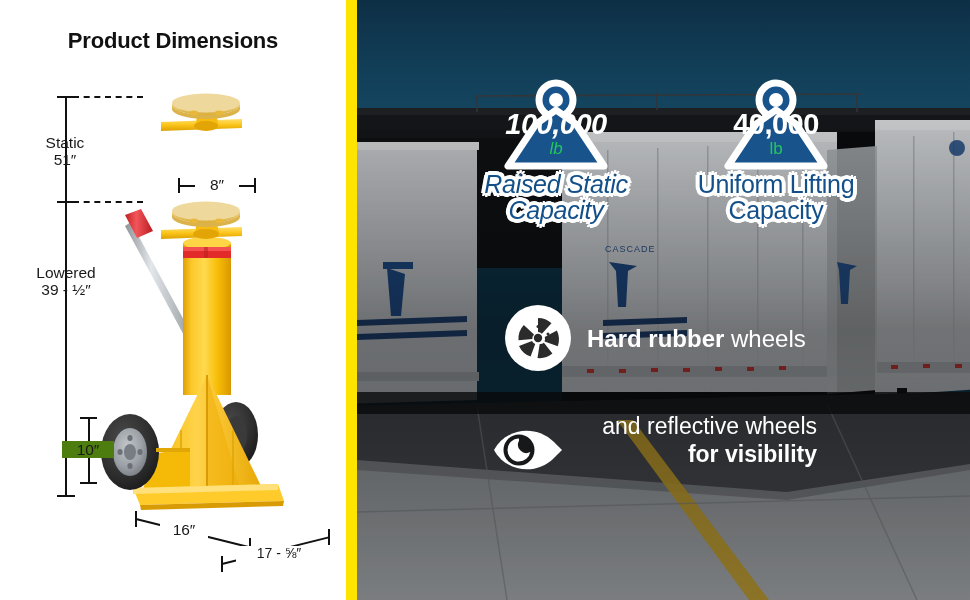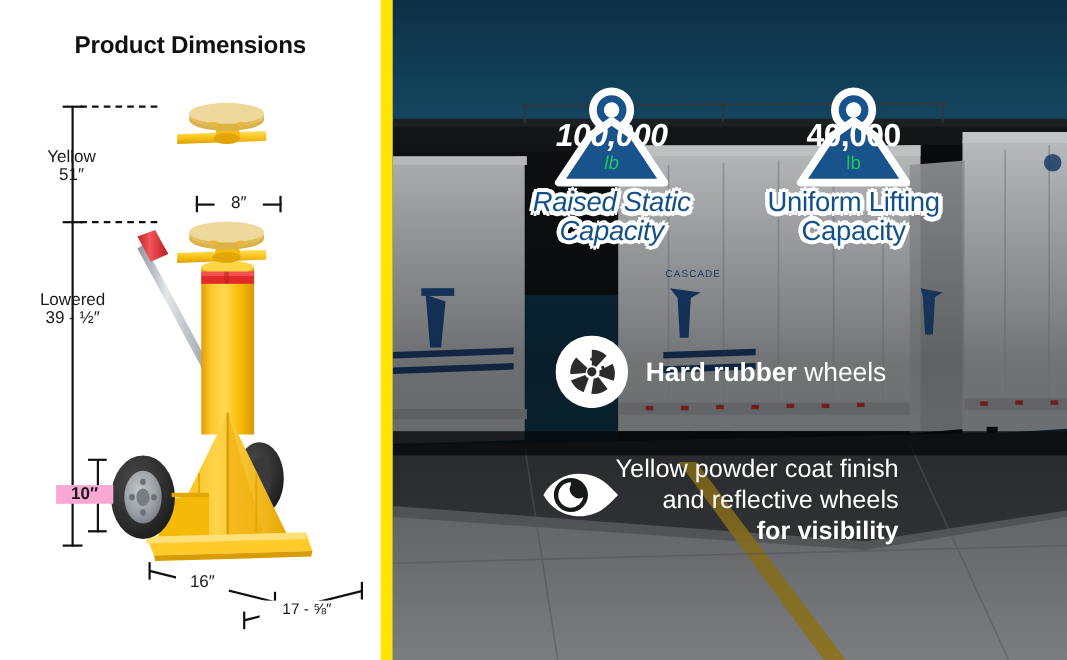--- a/index.html
+++ b/index.html
@@ -216,40 +216,40 @@
 
     <div class="vline" style="left:65px;top:97px;height:400px;"></div>
     <div class="tick-h" style="left:57px;top:96px;width:18px;"></div>
     <div class="tick-h" style="left:57px;top:201px;width:18px;"></div>
     <div class="tick-h" style="left:57px;top:495px;width:18px;"></div>
 
     <div class="dashed" style="left:73px;top:96px;width:70px;"></div>
     <div class="dashed" style="left:73px;top:201px;width:70px;"></div>
 
     <div class="dim-label" style="left:0px;top:134px;width:130px;">
-      <div>Yellow</div>
+      <div>Static</div>
       <div>51″</div>
     </div>
 
     <div class="dim-label" style="left:0px;top:264px;width:132px;">
       <div>Lowered</div>
       <div>39 - ½″</div>
     </div>
 
     <div class="hline" style="left:178px;top:185px;width:78px;"></div>
     <div class="tick-v" style="left:178px;top:178px;height:15px;"></div>
     <div class="tick-v" style="left:254px;top:178px;height:15px;"></div>
     <div class="dim-label" style="left:195px;top:176px;width:44px;background:#fff;">
       <span>8″</span>
     </div>
 
     <div class="vline" style="left:88px;top:418px;height:66px;"></div>
     <div class="tick-h" style="left:80px;top:417px;width:17px;"></div>
     <div class="tick-h" style="left:80px;top:482px;width:17px;"></div>
-    <div class="dim-label" style="left:51px;top:441px;width:52px;background:#f9a8d4;font-weight:bold;">
+    <div class="dim-label" style="left:62px;top:441px;width:52px;background:#4d7c0f;">
       <span>10″</span>
     </div>
 
     <div class="hline rot" style="left:136px;top:518px;width:116px;transform:rotate(14deg);"></div>
     <div class="tick-v" style="left:135px;top:511px;height:16px;"></div>
     <div class="tick-v" style="left:249px;top:538px;height:16px;"></div>
     <div class="dim-label" style="left:160px;top:521px;width:48px;background:#fff;">
       <span>16″</span>
     </div>
 
@@ -458,20 +458,19 @@
 
     <div class="feature" style="left:0;top:0;">
       <div class="feature-ico" style="left:135px;top:421px;width:72px;height:58px;">
         <svg viewBox="0 0 72 58" width="72" height="58">
           <path d="M2 29 C14 7, 44 3, 62 21 C66 25, 68 27, 70 29 C68 31, 66 33, 62 37 C44 55, 14 51, 2 29 Z" fill="#ffffff"></path>
           <circle cx="27" cy="29" r="15.5" fill="#16181a"></circle>
           <path d="M27 17.5 a11.5 11.5 0 0 0 0 23 a11.5 11.5 0 0 0 11.3 -9.4 a8.4 8.4 0 0 1 -11.3 -11.4 Z" fill="#ffffff"></path>
         </svg>
       </div>
       <div class="feature-text f2-text" style="left:200px;top:412px;width:260px;">
-        <div>Yellow powder coat finish</div>
         <div>and reflective wheels</div>
         <div><b>for visibility</b></div>
       </div>
     </div>
 
   </div>
 </div>
 
 </body></html>

